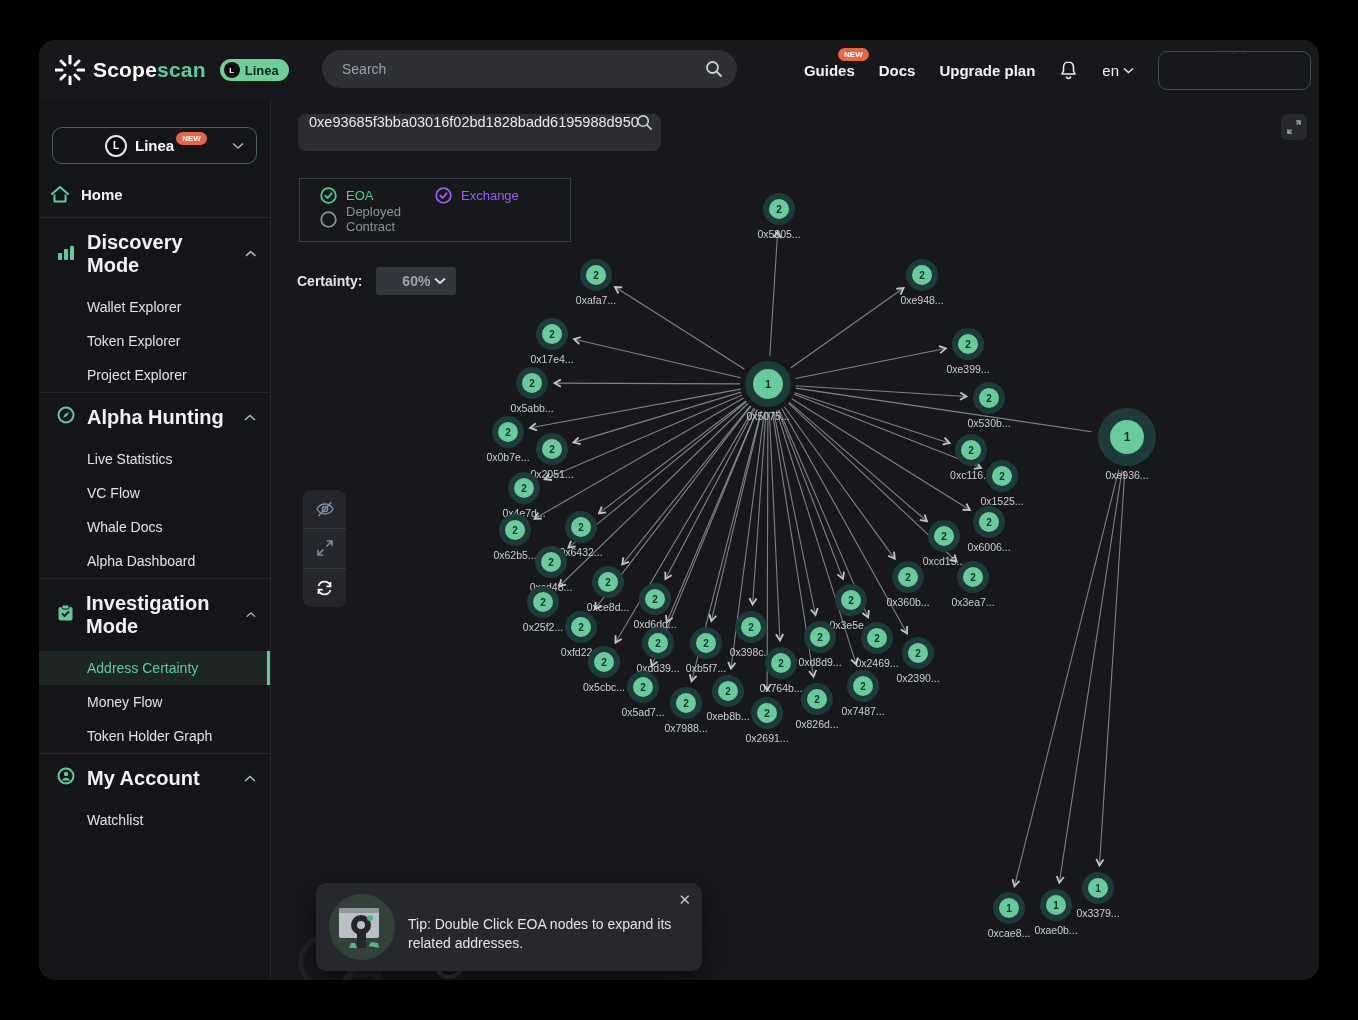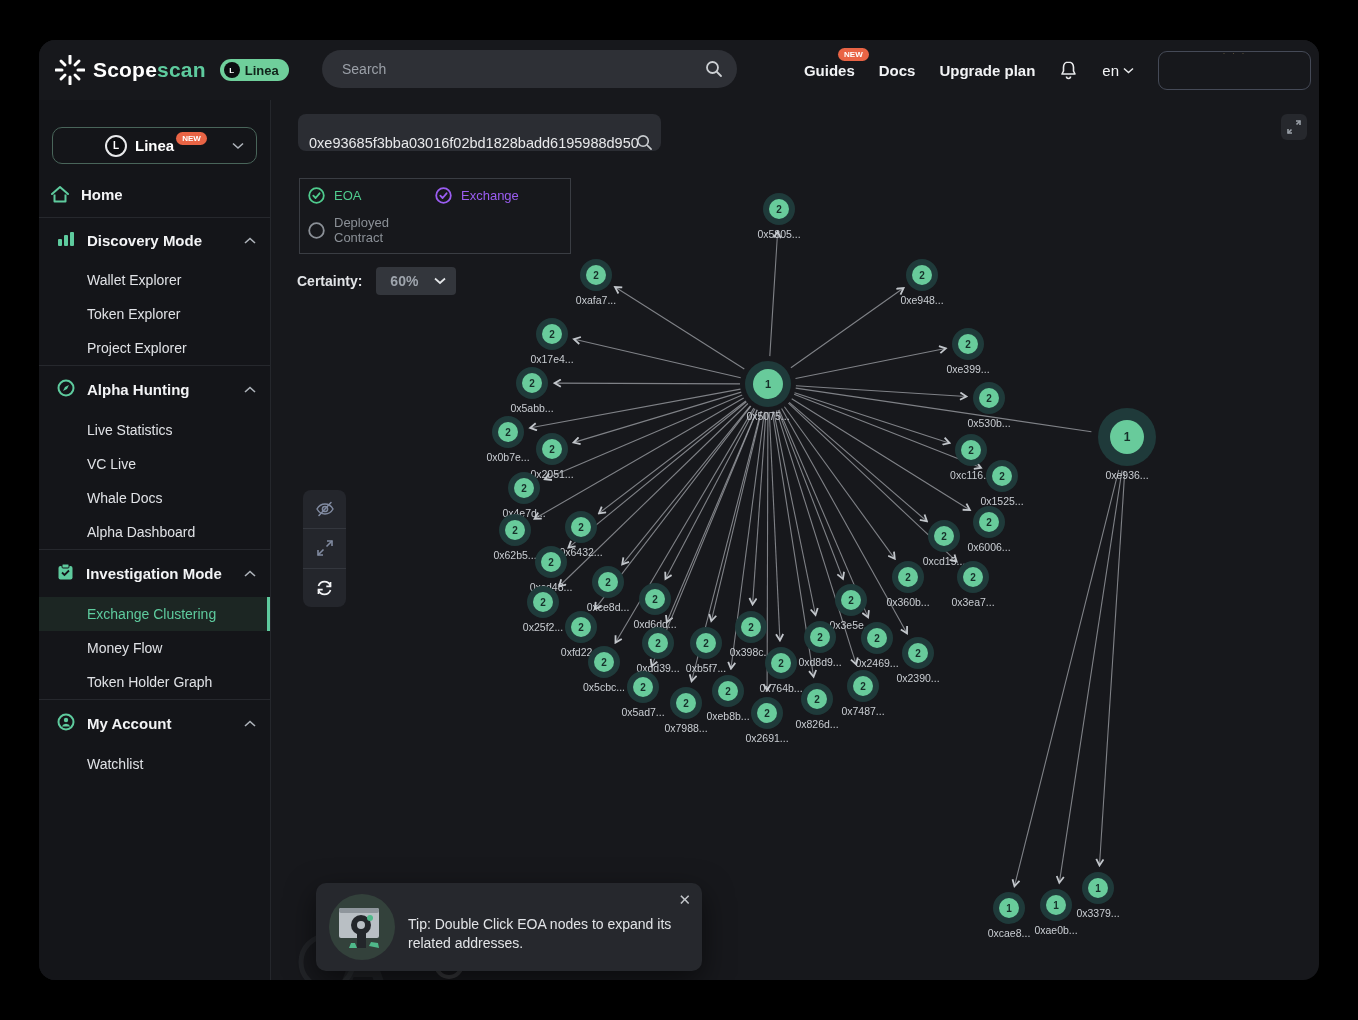--- a/index.html
+++ b/index.html
@@ -28,39 +28,39 @@
 
   
   .sidebar { position:absolute; left:0; top:60px; bottom:0; width:232px; background:#141519; border-right:1px solid #25272c; z-index:5; }
   .net-select { margin:27px 13px 0 13px; height:37px; border:1px solid #49655a; border-radius:10px; display:flex; align-items:center; padding:0 12px; cursor:pointer; position:relative; }
   .net-select .nlogo { width:22px; height:22px; border-radius:50%; border:2px solid #e8e9eb; background:#0c0d10; color:#fff; font-size:10px; font-weight:700; display:flex; align-items:center; justify-content:center; margin-left:40px; }
   .net-select .nname { color:#fff; font-size:15px; font-weight:700; margin-left:8px; }
   .net-select .nbadge { background:#e96445; color:#fff; font-size:8px; font-weight:700; padding:2px 6px; border-radius:8px; margin-left:2px; transform:translateY(-7px); }
   .net-select .chev { position:absolute; right:12px; }
   .side-home { display:flex; align-items:center; gap:12px; padding:22px 16px 14px 12px; color:#f2f3f5; font-size:15px; font-weight:700; cursor:pointer; }
   .side-section { border-top:1px solid #26282d; }
-  .sec-head { display:flex; align-items:center; gap:12px; padding:13px 14px 13px 18px; color:#f2f3f5; font-size:15px; font-weight:700; cursor:pointer; }
+  .sec-head { display:flex; align-items:center; gap:12px; padding:13px 14px 13px 18px; color:#f2f3f5; font-size:20px; font-weight:700; cursor:pointer; }
   .sec-head .chev { margin-left:auto; }
   .sec-item { padding:9px 16px 9px 48px; color:#e0e2e6; font-size:14px; cursor:pointer; position:relative; }
   .sec-item.active { background:#1c2623; color:#5ecb9e; }
   .sec-item.active::after { content:""; position:absolute; right:0; top:0; bottom:0; width:3px; background:#5ecb9e; }
 
   
   .graph-svg { position:absolute; inset:0; z-index:1; }
-  .addr-box { position:absolute; left:259px; top:74px; width:363px; height:37px; background:#2b2d33; border-radius:8px; z-index:3; display:flex; align-items:flex-end; }
+  .addr-box { position:absolute; left:259px; top:74px; width:363px; height:37px; background:#2b2d33; border-radius:8px; z-index:3; display:flex; align-items:flex-start; }
   .addr-box input { flex:1; background:transparent; border:none; outline:none; color:#e8e9eb; font-size:14.5px; padding:0 2px 0 11px; font-family:"Liberation Sans", sans-serif; }
   .addr-box .mag { position:absolute; right:8px; }
   .fs-btn { position:absolute; left:1242px; top:74px; width:26px; height:26px; background:#26282d; border-radius:6px; z-index:3; display:flex; align-items:center; justify-content:center; cursor:pointer; }
-  .legend { position:absolute; left:260px; top:138px; width:272px; height:76px; border:1px solid #3a3d43; z-index:3; padding:8px 8px; display:flex; flex-wrap:wrap; align-content:space-between; }
+  .legend { position:absolute; left:260px; top:138px; width:272px; height:64px; border:1px solid #3a3d43; z-index:3; padding:8px 20px; display:flex; flex-wrap:wrap; align-content:space-between; }
   .leg-item { display:flex; align-items:center; gap:9px; width:50%; cursor:pointer; }
   .leg-item .ring { width:17px; height:17px; border-radius:50%; display:flex; align-items:center; justify-content:center; }
   .leg-item .lbl { font-size:13px; }
   .certainty { position:absolute; left:258px; top:227px; z-index:3; display:flex; align-items:center; gap:14px;font-weight:bold; }
   .certainty .clabel { color:#e2e4e7; font-size:14px; }
-  .cselect { width:80px; height:28px; background:#33363c; border-radius:4px; display:flex; align-items:center; justify-content:space-between; padding:0 10px 0 14px; cursor:pointer; }
+  .cselect { width:80px; height:28px; background:#33363c; border-radius:4px; display:flex; align-items:center; justify-content:space-between; padding:0 10px 0 26px; cursor:pointer; }
   .cselect .cval { color:#9fa5ad; font-size:14px; }
   .tools { position:absolute; left:264px; top:450px; width:43px; height:117px; background:#24262c; border-radius:8px; z-index:3; display:flex; flex-direction:column; align-items:center; }
   .tool { flex:1; width:100%; display:flex; align-items:center; justify-content:center; cursor:pointer; }
   .tool + .tool { border-top:1px solid #34373e; }
 
   
   .tip { position:absolute; left:277px; top:843px; width:386px; height:88px; background:#26282d; border-radius:10px; box-shadow:0 10px 30px rgba(0,0,0,.55); z-index:6; display:flex; align-items:center; }
   .tip .pic { width:66px; height:66px; border-radius:50%; background:#33413b; margin-left:13px; flex:none; overflow:hidden; display:flex; align-items:center; justify-content:center; }
   .tip .txt { color:#e2e4e7; font-size:14px; line-height:19px; margin:14px 28px 0 13px; }
   .tip .close { position:absolute; right:11px; top:9px; color:#c3c6ca; font-size:15px; cursor:pointer; line-height:1; }
@@ -472,37 +472,37 @@
             <span><svg width="18" height="18" viewBox="0 0 18 18">
                 <circle cx="9" cy="9" r="7.5" fill="none" stroke="#5ecb9e" stroke-width="2"></circle>
                 <path d="M12 6 L10 10 L6 12 L8 8 Z" fill="#5ecb9e"></path>
               </svg></span>
             <span>Alpha Hunting</span>
             <svg class="chev" width="12" height="8" viewBox="0 0 12 8">
               <polyline points="1,6 6,1.5 11,6" fill="none" stroke="#aeb3ba" stroke-width="1.6"></polyline>
             </svg>
           </div>
           <div class="sec-item">Live Statistics</div>
-          <div class="sec-item">VC Live</div>
+          <div class="sec-item">VC Flow</div>
           <div class="sec-item">Whale Docs</div>
           <div class="sec-item">Alpha Dashboard</div>
         </div>
         <div class="side-section">
           <div class="sec-head">
             <span><svg width="17" height="18" viewBox="0 0 17 18">
                 <rect x="1.5" y="3" width="14" height="13.5" rx="2" fill="#5ecb9e"></rect>
                 <rect x="5" y="1" width="7" height="4" rx="1" fill="#5ecb9e" stroke="#141519" stroke-width="1"></rect>
                 <polyline points="5,9.5 7.5,12 12,7.5" fill="none" stroke="#141519" stroke-width="1.8"></polyline>
               </svg></span>
             <span>Investigation Mode</span>
             <svg class="chev" width="12" height="8" viewBox="0 0 12 8">
               <polyline points="1,6 6,1.5 11,6" fill="none" stroke="#aeb3ba" stroke-width="1.6"></polyline>
             </svg>
           </div>
-          <div class="sec-item active">Exchange Clustering</div>
+          <div class="sec-item active">Address Certainty</div>
           <div class="sec-item">Money Flow</div>
           <div class="sec-item">Token Holder Graph</div>
         </div>
         <div class="side-section">
           <div class="sec-head">
             <span><svg width="18" height="18" viewBox="0 0 18 18">
                 <circle cx="9" cy="9" r="7.5" fill="none" stroke="#5ecb9e" stroke-width="2"></circle>
                 <circle cx="9" cy="7" r="2.2" fill="#5ecb9e"></circle>
                 <path d="M4.8 13.5 a4.6 4.6 0 0 1 8.4 0" fill="#5ecb9e"></path>
               </svg></span>

